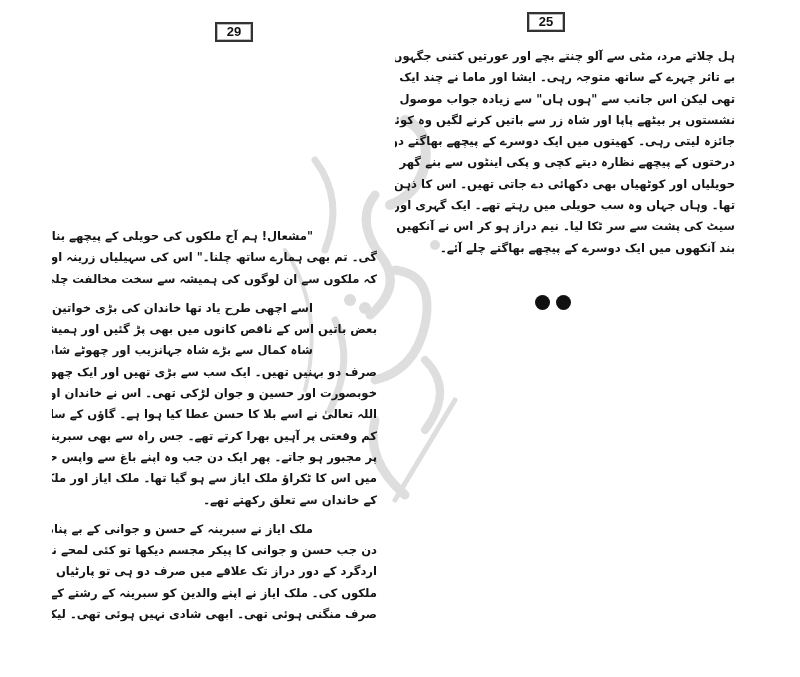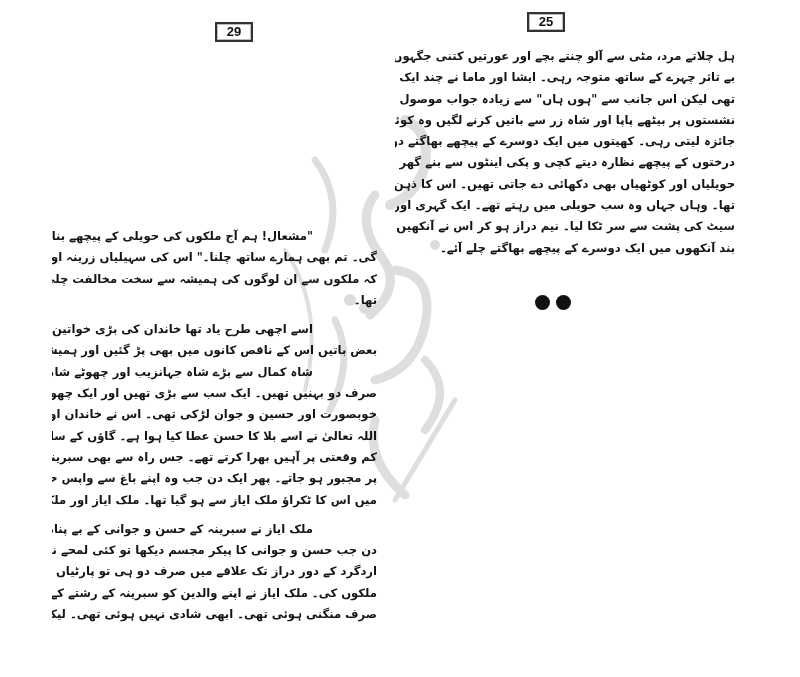--- a/index.html
+++ b/index.html
@@ -125,32 +125,32 @@
     </svg>
   </div>
 
   <div class="page-number left">29</div>
 
   <div class="text-column col-left">
     <div class="paragraph">
       <div class="line indent">"مشعال! ہم آج ملکوں کی حویلی کے پیچھے بنا جو "کھوہ" ہے۔ وہاں جا کر کھیلیں</div>
       <div class="line">گی۔ تم بھی ہمارے ساتھ چلنا۔" اس کی سہیلیاں زرینہ اور ثمینہ کہہ رہی تھی۔ وہ سوچ میں پڑ گئی</div>
       <div class="line">کہ ملکوں سے ان لوگوں کی ہمیشہ سے سخت مخالفت چلی آ رہی تھی۔ اور وہ کنواں بھی ملکوں کا ہی</div>
-      <div class="line last">تھا۔</div>
     </div>
     <div class="paragraph">
       <div class="line indent gap">اسے اچھی طرح یاد تھا خاندان کی بڑی خواتین جب اکٹھی ہو کر اکثر باتیں کرتیں</div>
       <div class="line last">بعض باتیں اس کے ناقص کانوں میں بھی پڑ گئیں اور ہمیشہ کے لیے ذہن کا حصہ بن گئیں۔</div>
       <div class="line indent">شاہ کمال سے بڑے شاہ جہانزیب اور چھوٹے شاہ رحیم تین بھائی تھے۔ ان کی</div>
       <div class="line">صرف دو بہنیں تھیں۔ ایک سب سے بڑی تھیں اور ایک چھوٹی۔ جس کا نام سبرینہ تھا۔ وہ بہت</div>
       <div class="line">خوبصورت اور حسین و جوان لڑکی تھی۔ اس نے خاندان اور برادری کی عورتوں کو کہتے سنا تھا کہ</div>
       <div class="line">اللہ تعالیٰ نے اسے بلا کا حسن عطا کیا ہوا ہے۔ گاؤں کے سارے نوجوان اسے دیکھ دیکھ کر اپنی</div>
       <div class="line">کم وقعتی پر آہیں بھرا کرتے تھے۔ جس راہ سے بھی سبرینہ گزرتی تھی لوگ مڑ مڑ کر اسے دیکھنے</div>
       <div class="line">پر مجبور ہو جاتے۔ پھر ایک دن جب وہ اپنے باغ سے واپس حویلی کی طرف آ رہی تھی تو راستے</div>
       <div class="line">میں اس کا ٹکراؤ ملک ایاز سے ہو گیا تھا۔ ملک ایاز اور ملک جبار دو ہی بھائی تھے۔ دونوں ملکوں</div>
+      <div class="line last">کے خاندان سے تعلق رکھتے تھے۔</div>
     </div>
     <div class="paragraph">
       <div class="line indent gap">ملک ایاز نے سبرینہ کے حسن و جوانی کے بے پناہ قصیدے تو سن رکھے تھے۔ اس</div>
       <div class="line">دن جب حسن و جوانی کا پیکر مجسم دیکھا تو کئی لمحے نظریں پلٹنا تک بھول گیا تھا۔ گاؤں میں اور</div>
       <div class="line">اردگرد کے دور دراز تک علاقے میں صرف دو ہی تو پارٹیاں تھیں۔ ایک شاہوں کی اور دوسری</div>
       <div class="line">ملکوں کی۔ ملک ایاز نے اپنے والدین کو سبرینہ کے رشتے کے لئے بھیجا تھا۔ اس وقت اس کی</div>
       <div class="line">صرف منگنی ہوئی تھی۔ ابھی شادی نہیں ہوئی تھی۔ لیکن شاہوں کا غیر برادری میں شادی کرنے کا</div>
     </div>
   </div>
 

